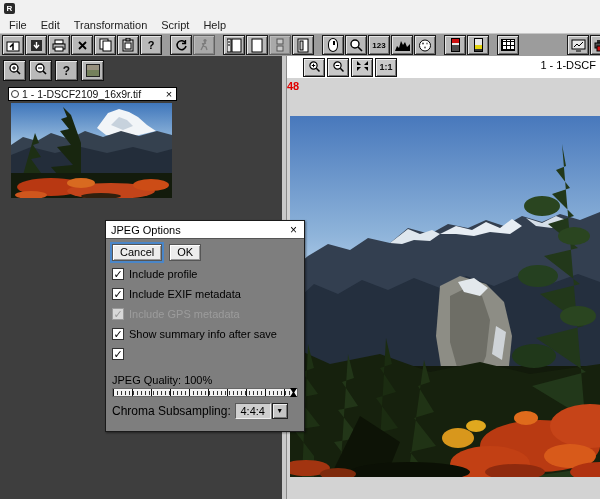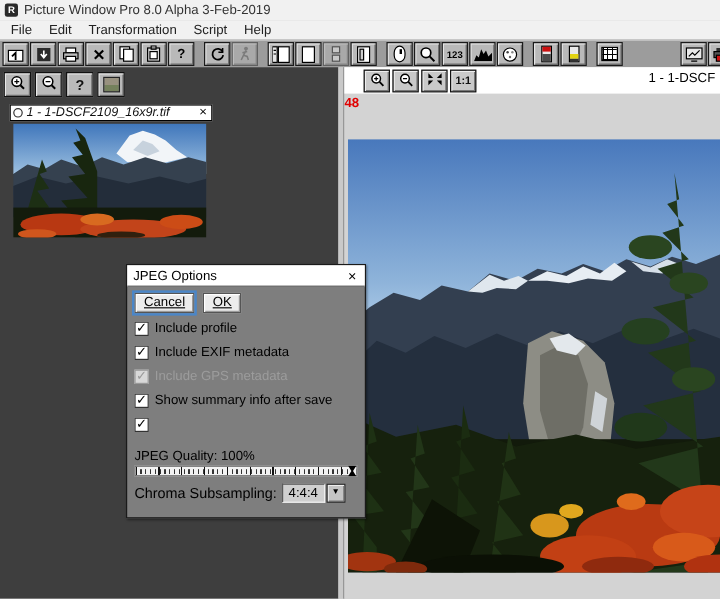--- a/index.html
+++ b/index.html
@@ -34,41 +34,41 @@
   .left-panel { position:absolute; left:0; top:56px; width:282px; height:443px; background:#3e3e3e; }
   .splitter { position:absolute; left:282px; top:56px; width:5px; height:443px; background:#c9c9c9; border-right:1px solid #8a8a8a; }
   .right-panel { position:absolute; left:287px; top:56px; width:313px; height:443px; background:#d3d3d3; }
 
   
   .ltoolbar { position:absolute; left:3px; top:4px; display:flex; }
   .lbtn { width:23px; height:21px; background:#b9b9b9; border:1px solid #111; box-shadow:inset 1px 1px 0 #e8e8e8, inset -1px -1px 0 #707070; margin-right:3px; display:flex; align-items:center; justify-content:center; font-weight:bold; font-size:12px; }
   .swatch { width:14px; height:13px; border:1px solid #222; background:linear-gradient(#98917f 0 50%, #75815c 50% 100%); }
 
   
-  .thumbwin { position:absolute; left:8px; top:31px; width:169px;font-style:italic; }
+  .thumbwin { position:absolute; left:8px; top:31px; width:169px; }
   .thumbtitle { height:14px; background:#fff; border:1px solid #000; display:flex; align-items:center; padding:0 2px; }
   .radio { width:8px; height:8px; border:1px solid #333; border-radius:50%; background:#fff; margin-right:3px; flex:0 0 auto; }
   .thumbname { flex:1; font-size:10.5px; white-space:nowrap; overflow:hidden; }
   .thumbclose { width:10px; text-align:center; font-size:11px; color:#000; line-height:10px; }
   .thumbimg { margin:2px 3px 0 3px; width:161px; height:95px; display:block; }
 
   
   .rtoolbar { position:absolute; left:0; top:0; width:313px; height:22px; background:#fff; display:flex; align-items:center; padding-left:16px; }
   .rbtn { width:22px; height:19px; background:#c9c9c9; border:1px solid #111; box-shadow:inset 1px 1px 0 #eee, inset -1px -1px 0 #777; margin-right:2px; display:flex; align-items:center; justify-content:center; font-weight:bold; font-size:9px; }
   .rlabel { position:absolute; right:4px; top:3px; font-size:11px; color:#000; }
   .zoomval { position:absolute; left:0px; top:24px; color:#e00000; font-weight:bold; font-size:11px; }
   .mainimg { position:absolute; left:3px; top:60px; width:310px; height:361px; display:block; }
 
   
   .dialog { position:absolute; left:105px; top:220px; width:200px; height:212px; background:#7e7e7e; border:1px solid #1a1a1a; box-shadow:1px 1px 2px rgba(0,0,0,.45); z-index:10; }
   .dlg-title { height:18px; background:#fff; display:flex; align-items:center; padding:0 5px; border-bottom:1px solid #555; }
   .dlg-title-text { flex:1; font-size:11px; color:#000; }
   .dlg-close { font-size:12px; color:#000; padding:0 2px; }
   .dlg-body { padding:5px 6px 0 6px; }
-  .btnrow { display:flex; margin-bottom:7px;text-decoration:underline; }
+  .btnrow { display:flex; margin-bottom:7px; }
   .pbtn { background:#ececec; border:1px solid #555; box-shadow:inset 1px 1px 0 #fff, inset -1px -1px 0 #9a9a9a; font-size:11px; padding:1px 7px 2px 7px; margin-right:7px; color:#000; }
   .pbtn.focused { outline:2px solid #4a86c8; outline-offset:0px; }
   .cbrow { display:flex; align-items:center; margin-bottom:8px; }
   .cbox { width:12px; height:12px; background:#fff; border:1px solid #333; margin-right:5px; font-size:11px; line-height:11px; text-align:center; color:#000; flex:0 0 auto; }
   .cblabel { font-size:11px; color:#000; }
   .cbrow.disabled .cbox { border-color:#9a9a9a; color:#9a9a9a; background:#d8d8d8; }
   .cbrow.disabled .cblabel { color:#9c9c9c; }
   .qlabel { font-size:11px; color:#000; margin:14px 0 2px 0; }
   .slider { position:relative; height:9px; background:#f2f2f2; border:1px solid #666;
     background-image:
@@ -84,21 +84,20 @@
   .dropfield { width:36px; height:16px; background:#cfcfcf; border:1px solid; border-color:#5a5a5a #efefef #efefef #5a5a5a; font-size:11px; text-align:center; line-height:14px; color:#000; }
   .dropbtn { width:16px; height:16px; background:#c4c4c4; border:1px solid #222; box-shadow:inset 1px 1px 0 #eee, inset -1px -1px 0 #777; font-size:7px; text-align:center; line-height:14px; color:#000; margin-left:1px; }
 </style>
 </head>
 <body>
 
 <div id="app">
 
   <div class="titlebar">
     <div class="appicon">R</div>
-    <div class="apptitle">Picture Window Pro 8.0 Alpha 3-Feb-2019</div>
   </div>
 
   <div class="menubar">
     <span class="menuitem">File</span>
     <span class="menuitem">Edit</span>
     <span class="menuitem">Transformation</span>
     <span class="menuitem">Script</span>
     <span class="menuitem">Help</span>
   </div>
 

